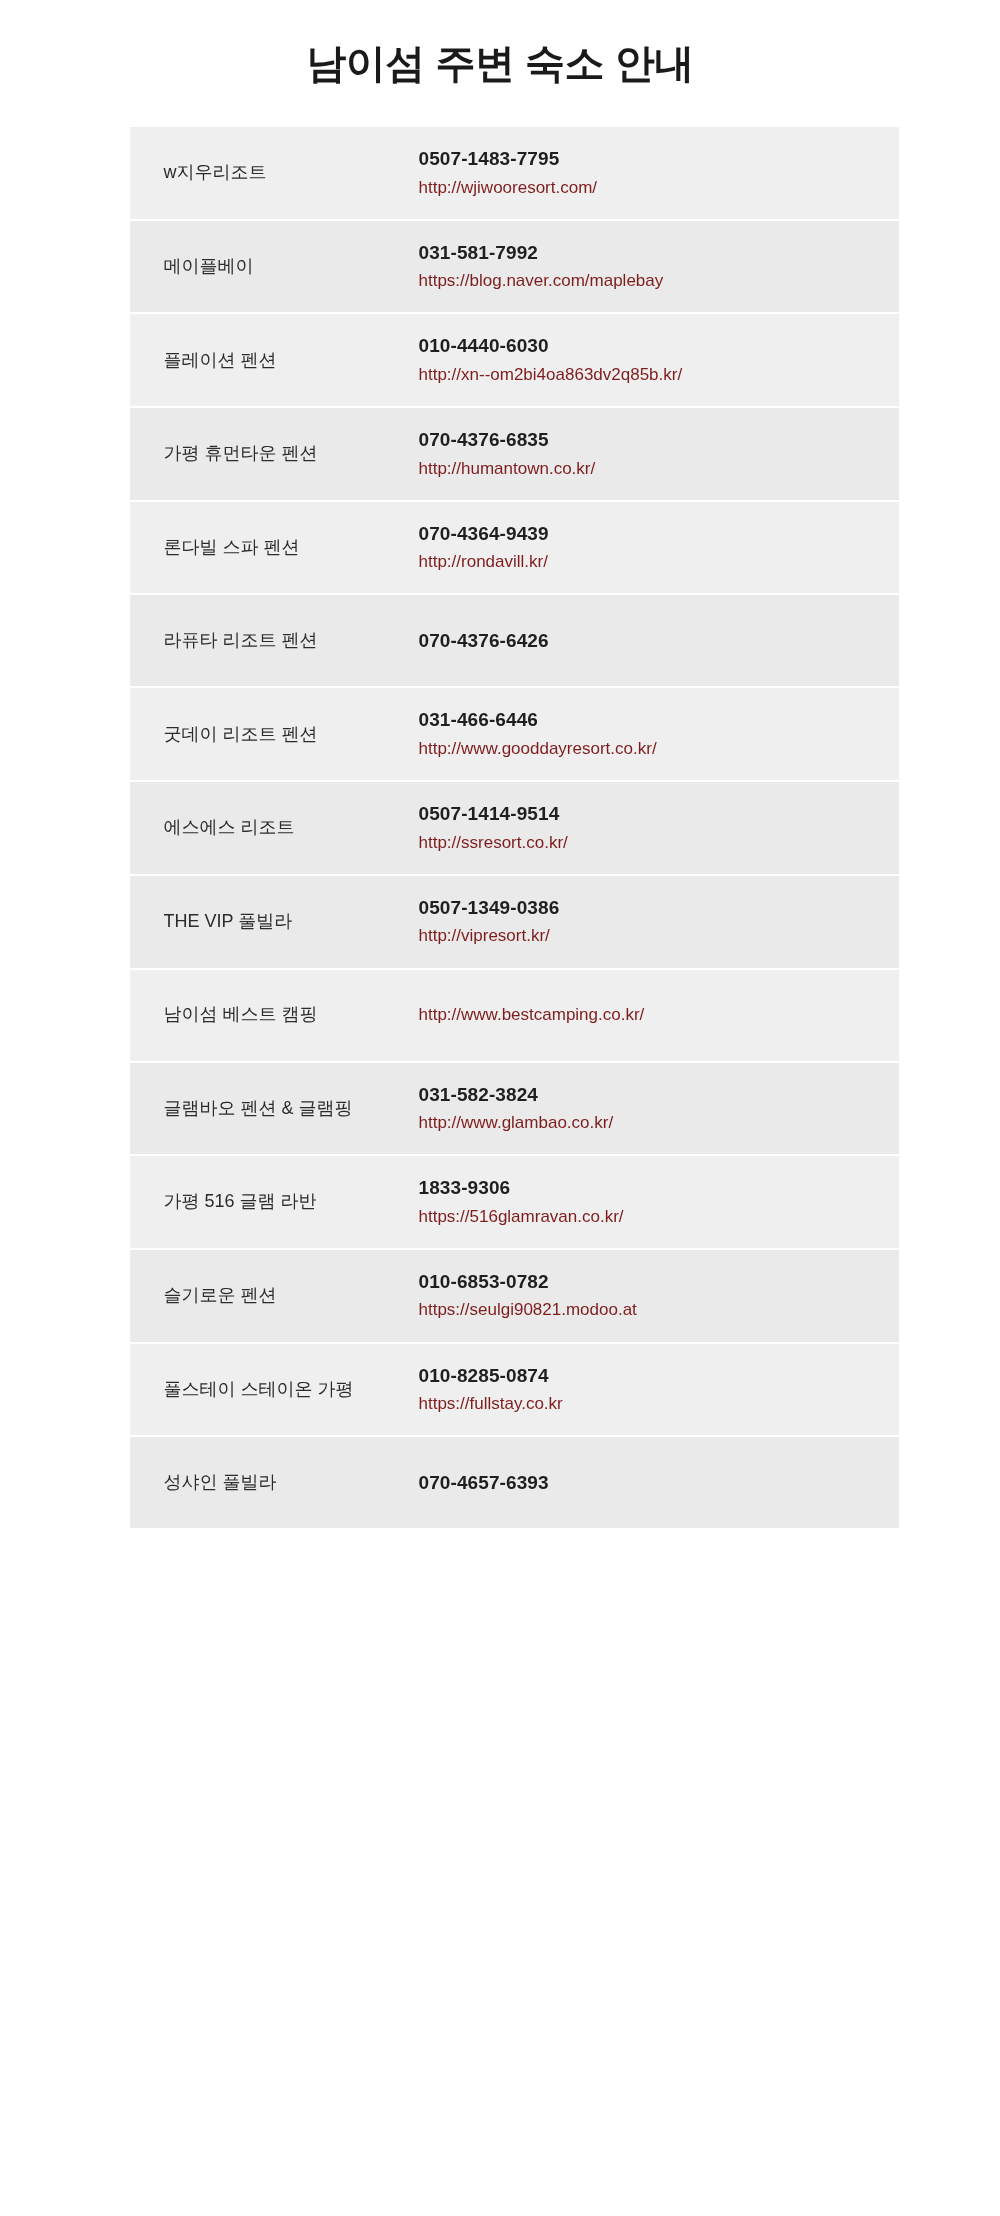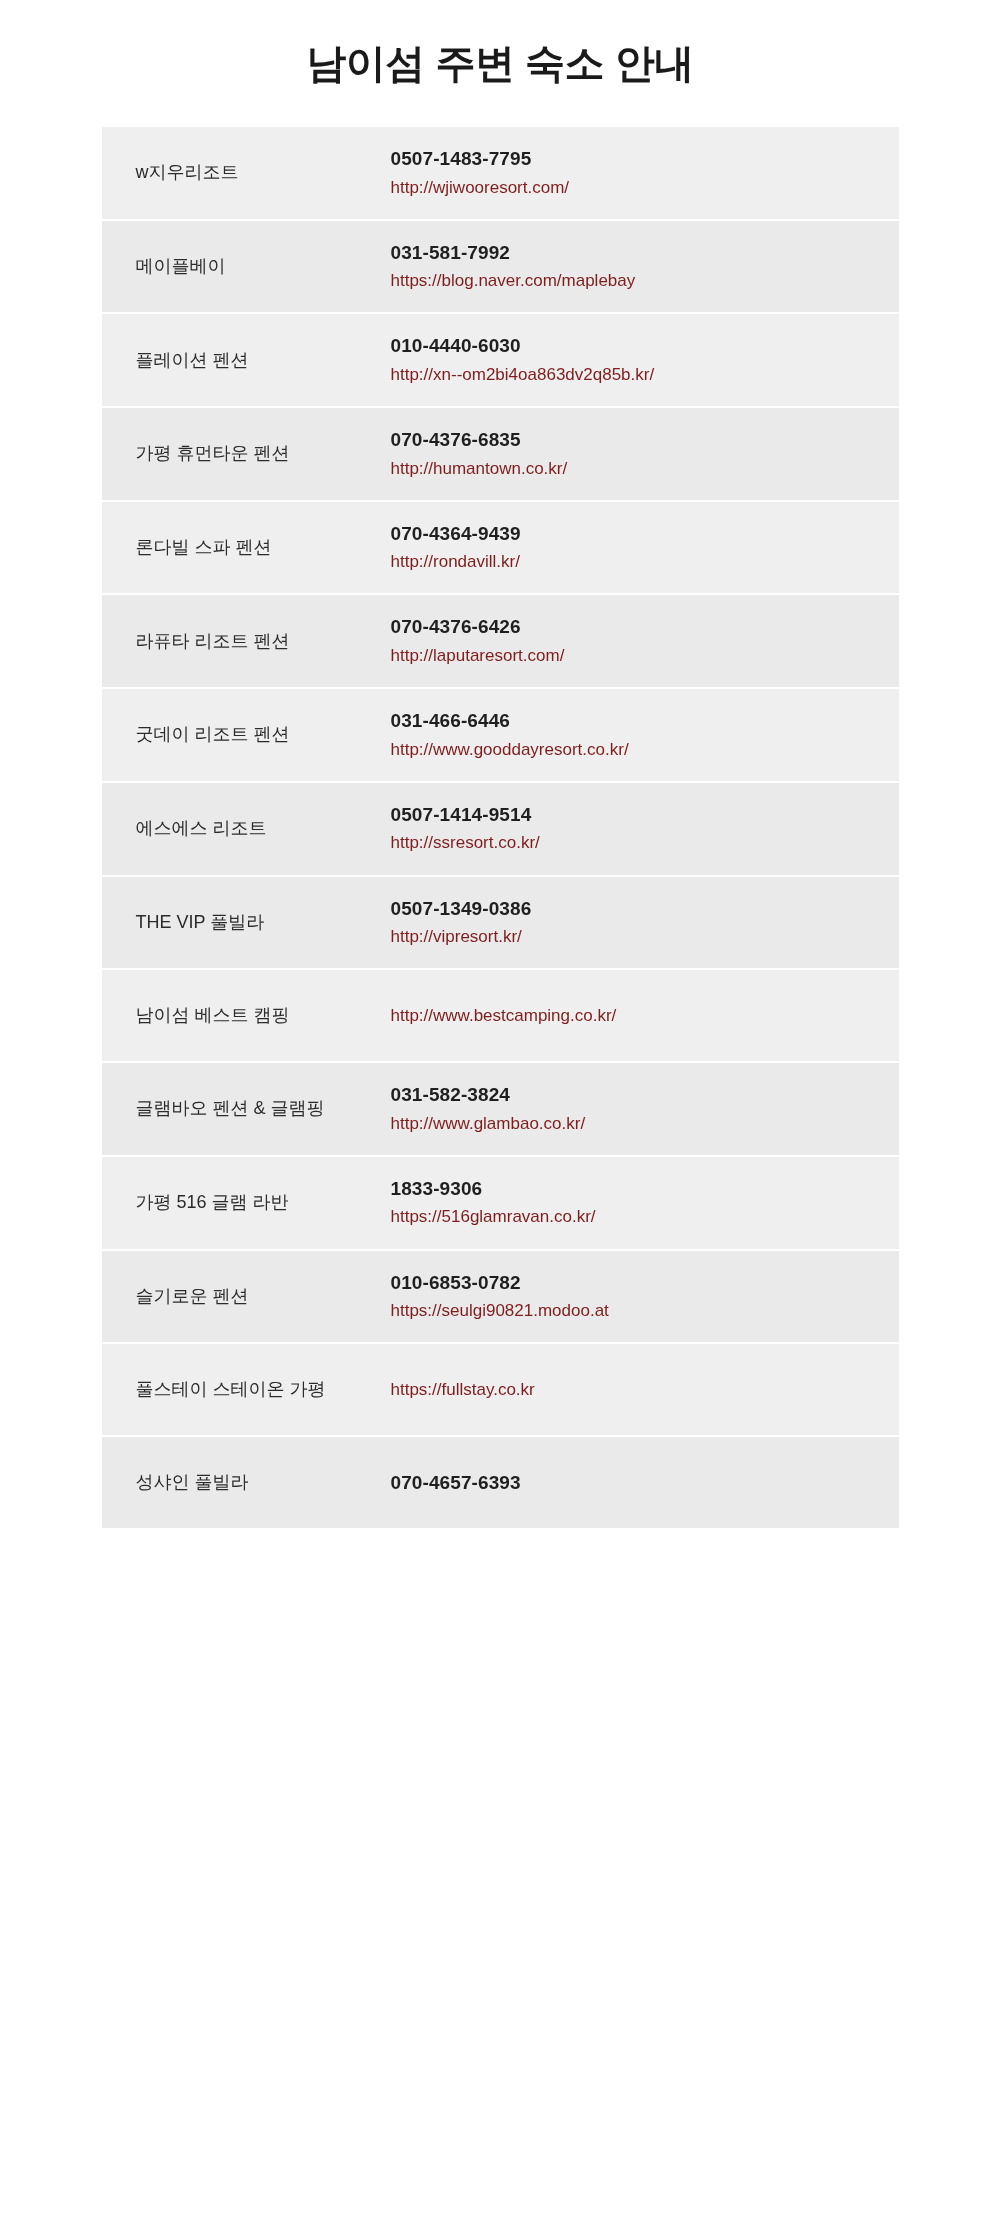--- a/index.html
+++ b/index.html
@@ -33,20 +33,21 @@
   .list {
     padding: 0 28px;
   }
   .row {
     display: flex;
     align-items: center;
     min-height: 93px;
     padding: 18px 34px 18px 34px;
     background: #efefef;
     border-bottom: 2px solid #ffffff;
+    margin-left: 28px;
   }
   .row.alt {
     background: #eaeaea;
   }
   .name-col {
     width: 255px;
     flex: 0 0 255px;
     font-size: 18px;
     color: #2b2b2b;
     line-height: 1.4;
@@ -110,21 +111,20 @@
         <div class="name-col">론다빌 스파 펜션</div>
         <div class="info-col">
           <div class="phone">070-4364-9439</div>
           <div class="url">http://rondavill.kr/</div>
         </div>
       </div>
       <div class="row alt">
         <div class="name-col">라퓨타 리조트 펜션</div>
         <div class="info-col">
           <div class="phone">070-4376-6426</div>
-          <div class="url">http://laputaresort.com/</div>
         </div>
       </div>
       <div class="row">
         <div class="name-col">굿데이 리조트 펜션</div>
         <div class="info-col">
           <div class="phone">031-466-6446</div>
           <div class="url">http://www.gooddayresort.co.kr/</div>
         </div>
       </div>
       <div class="row alt">
@@ -164,20 +164,21 @@
       <div class="row alt">
         <div class="name-col">슬기로운 펜션</div>
         <div class="info-col">
           <div class="phone">010-6853-0782</div>
           <div class="url">https://seulgi90821.modoo.at</div>
         </div>
       </div>
       <div class="row">
         <div class="name-col">풀스테이 스테이온 가평</div>
         <div class="info-col">
+          <div class="phone">010-8285-0874</div>
           <div class="url">https://fullstay.co.kr</div>
         </div>
       </div>
       <div class="row alt">
         <div class="name-col">성샤인 풀빌라</div>
         <div class="info-col">
           <div class="phone">070-4657-6393</div>
           <div class="url"></div>
         </div>
       </div>

